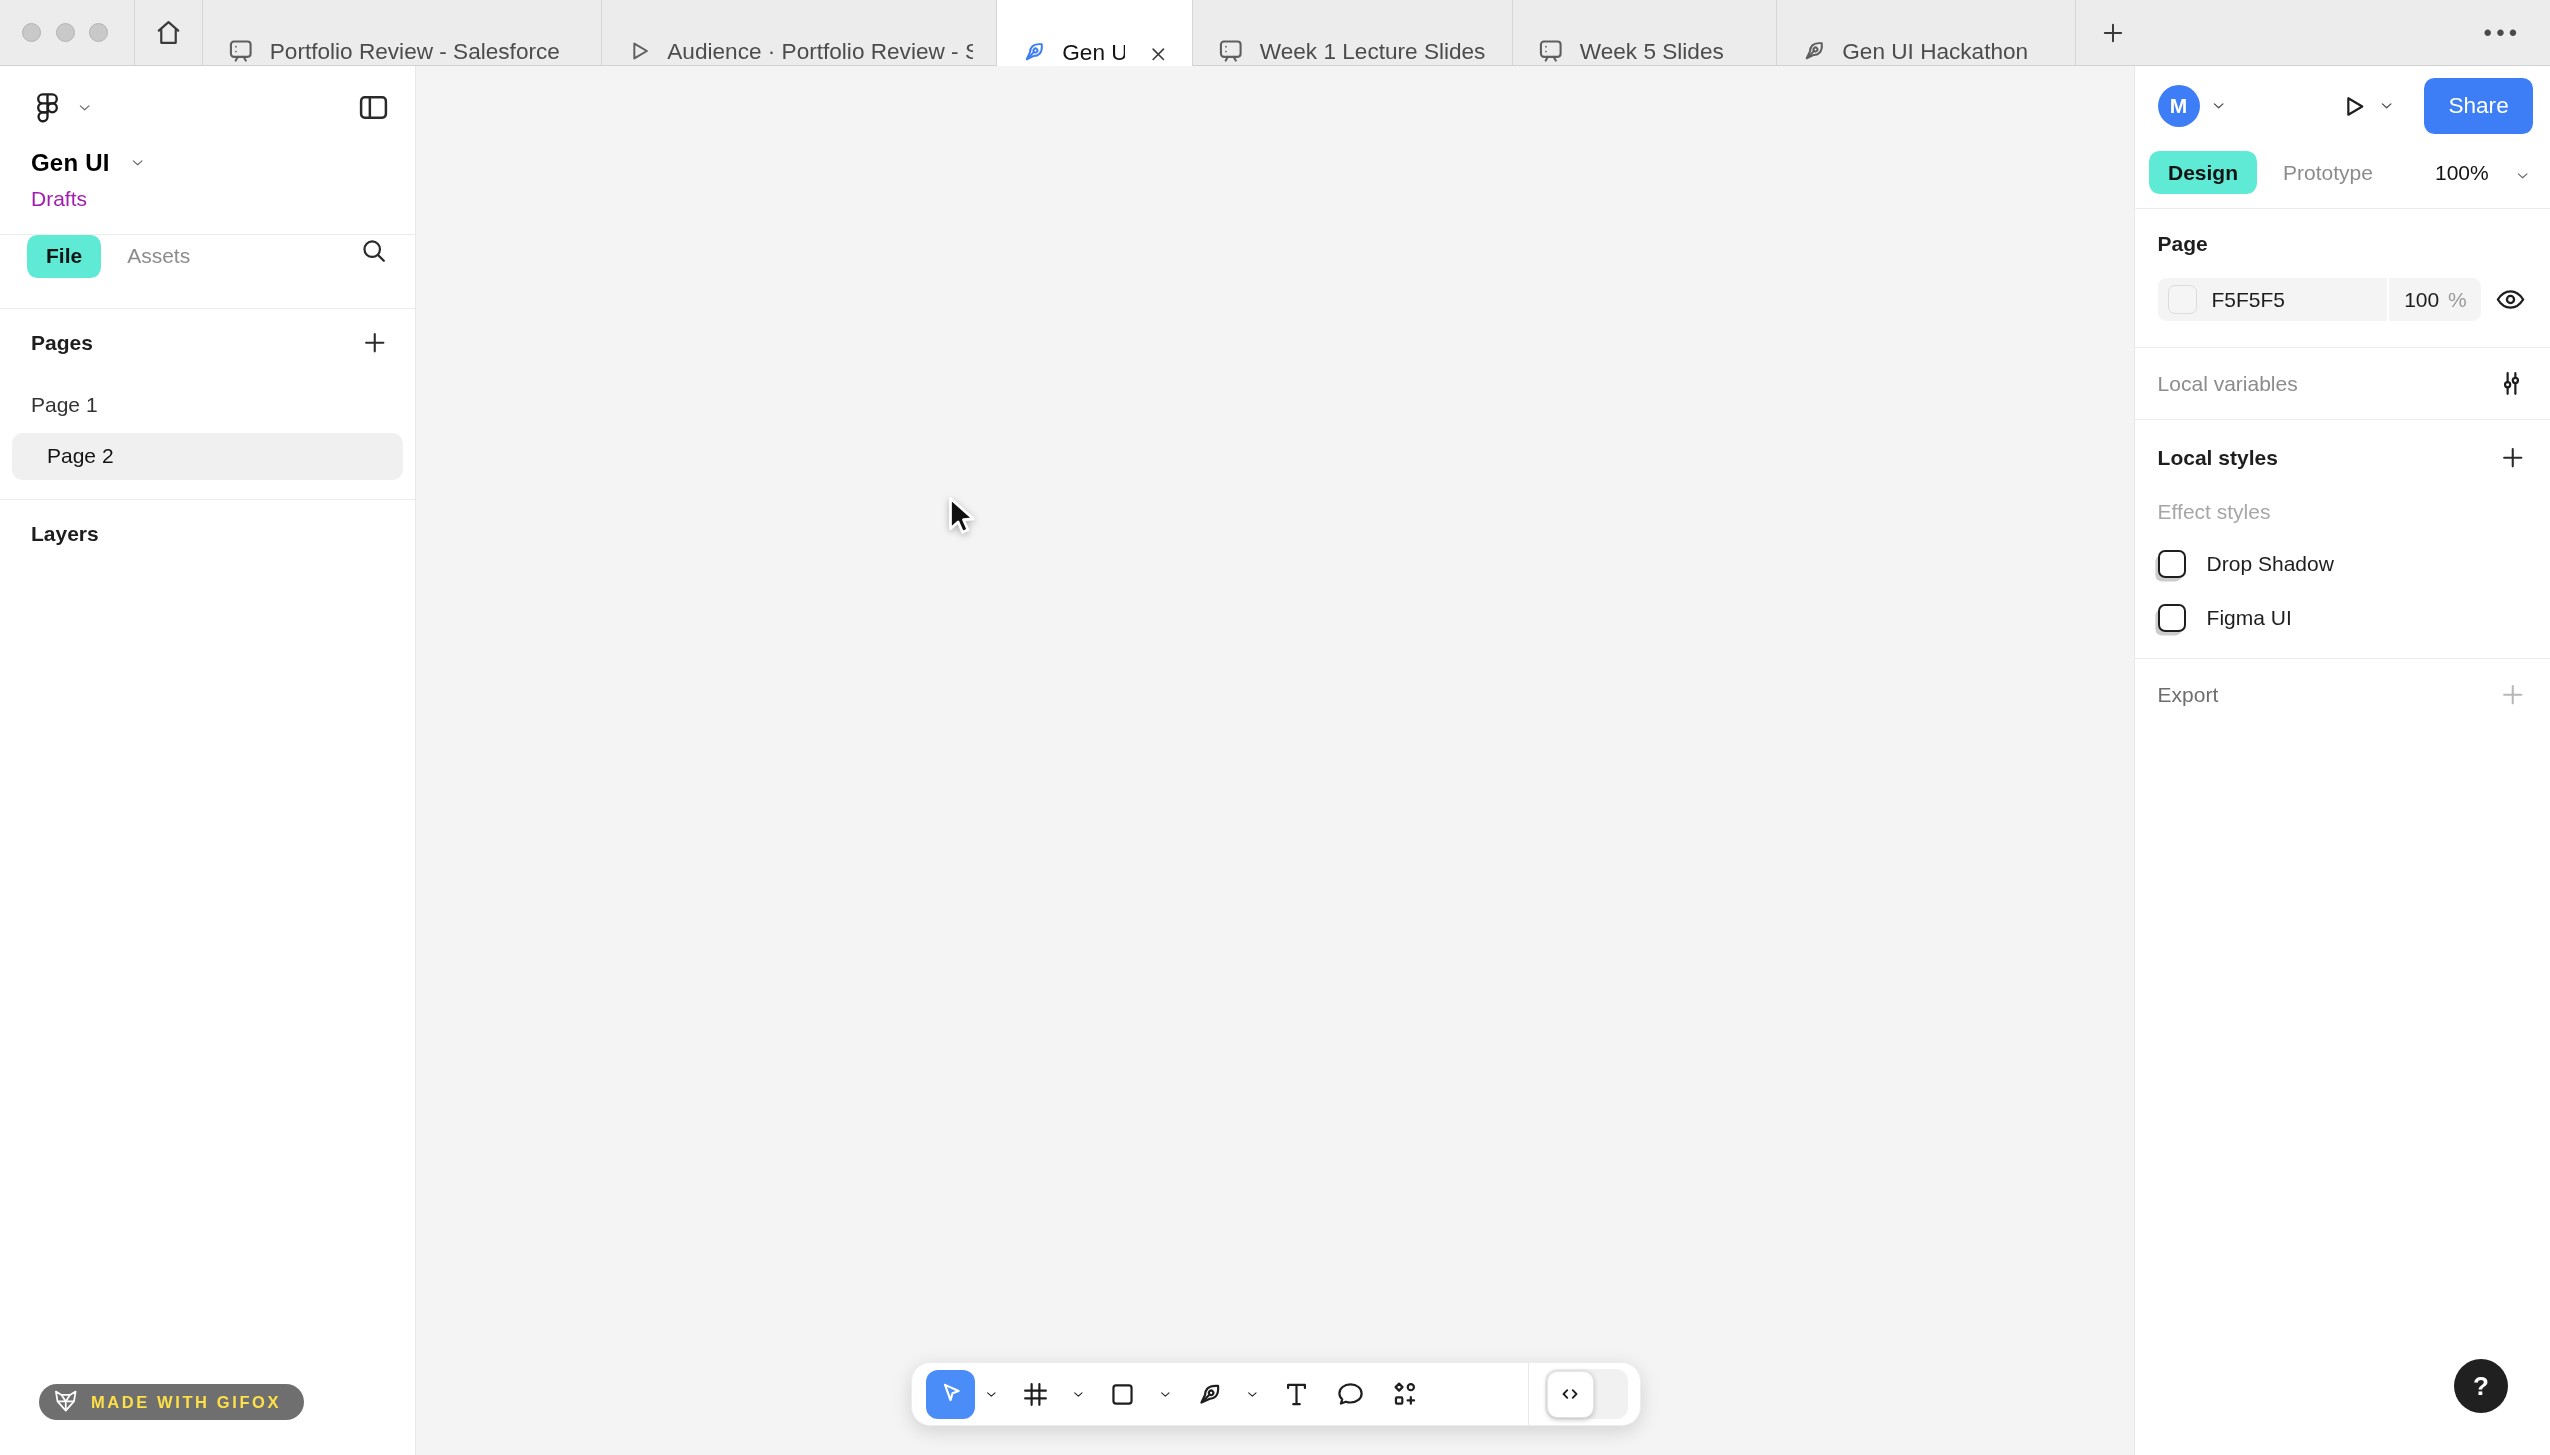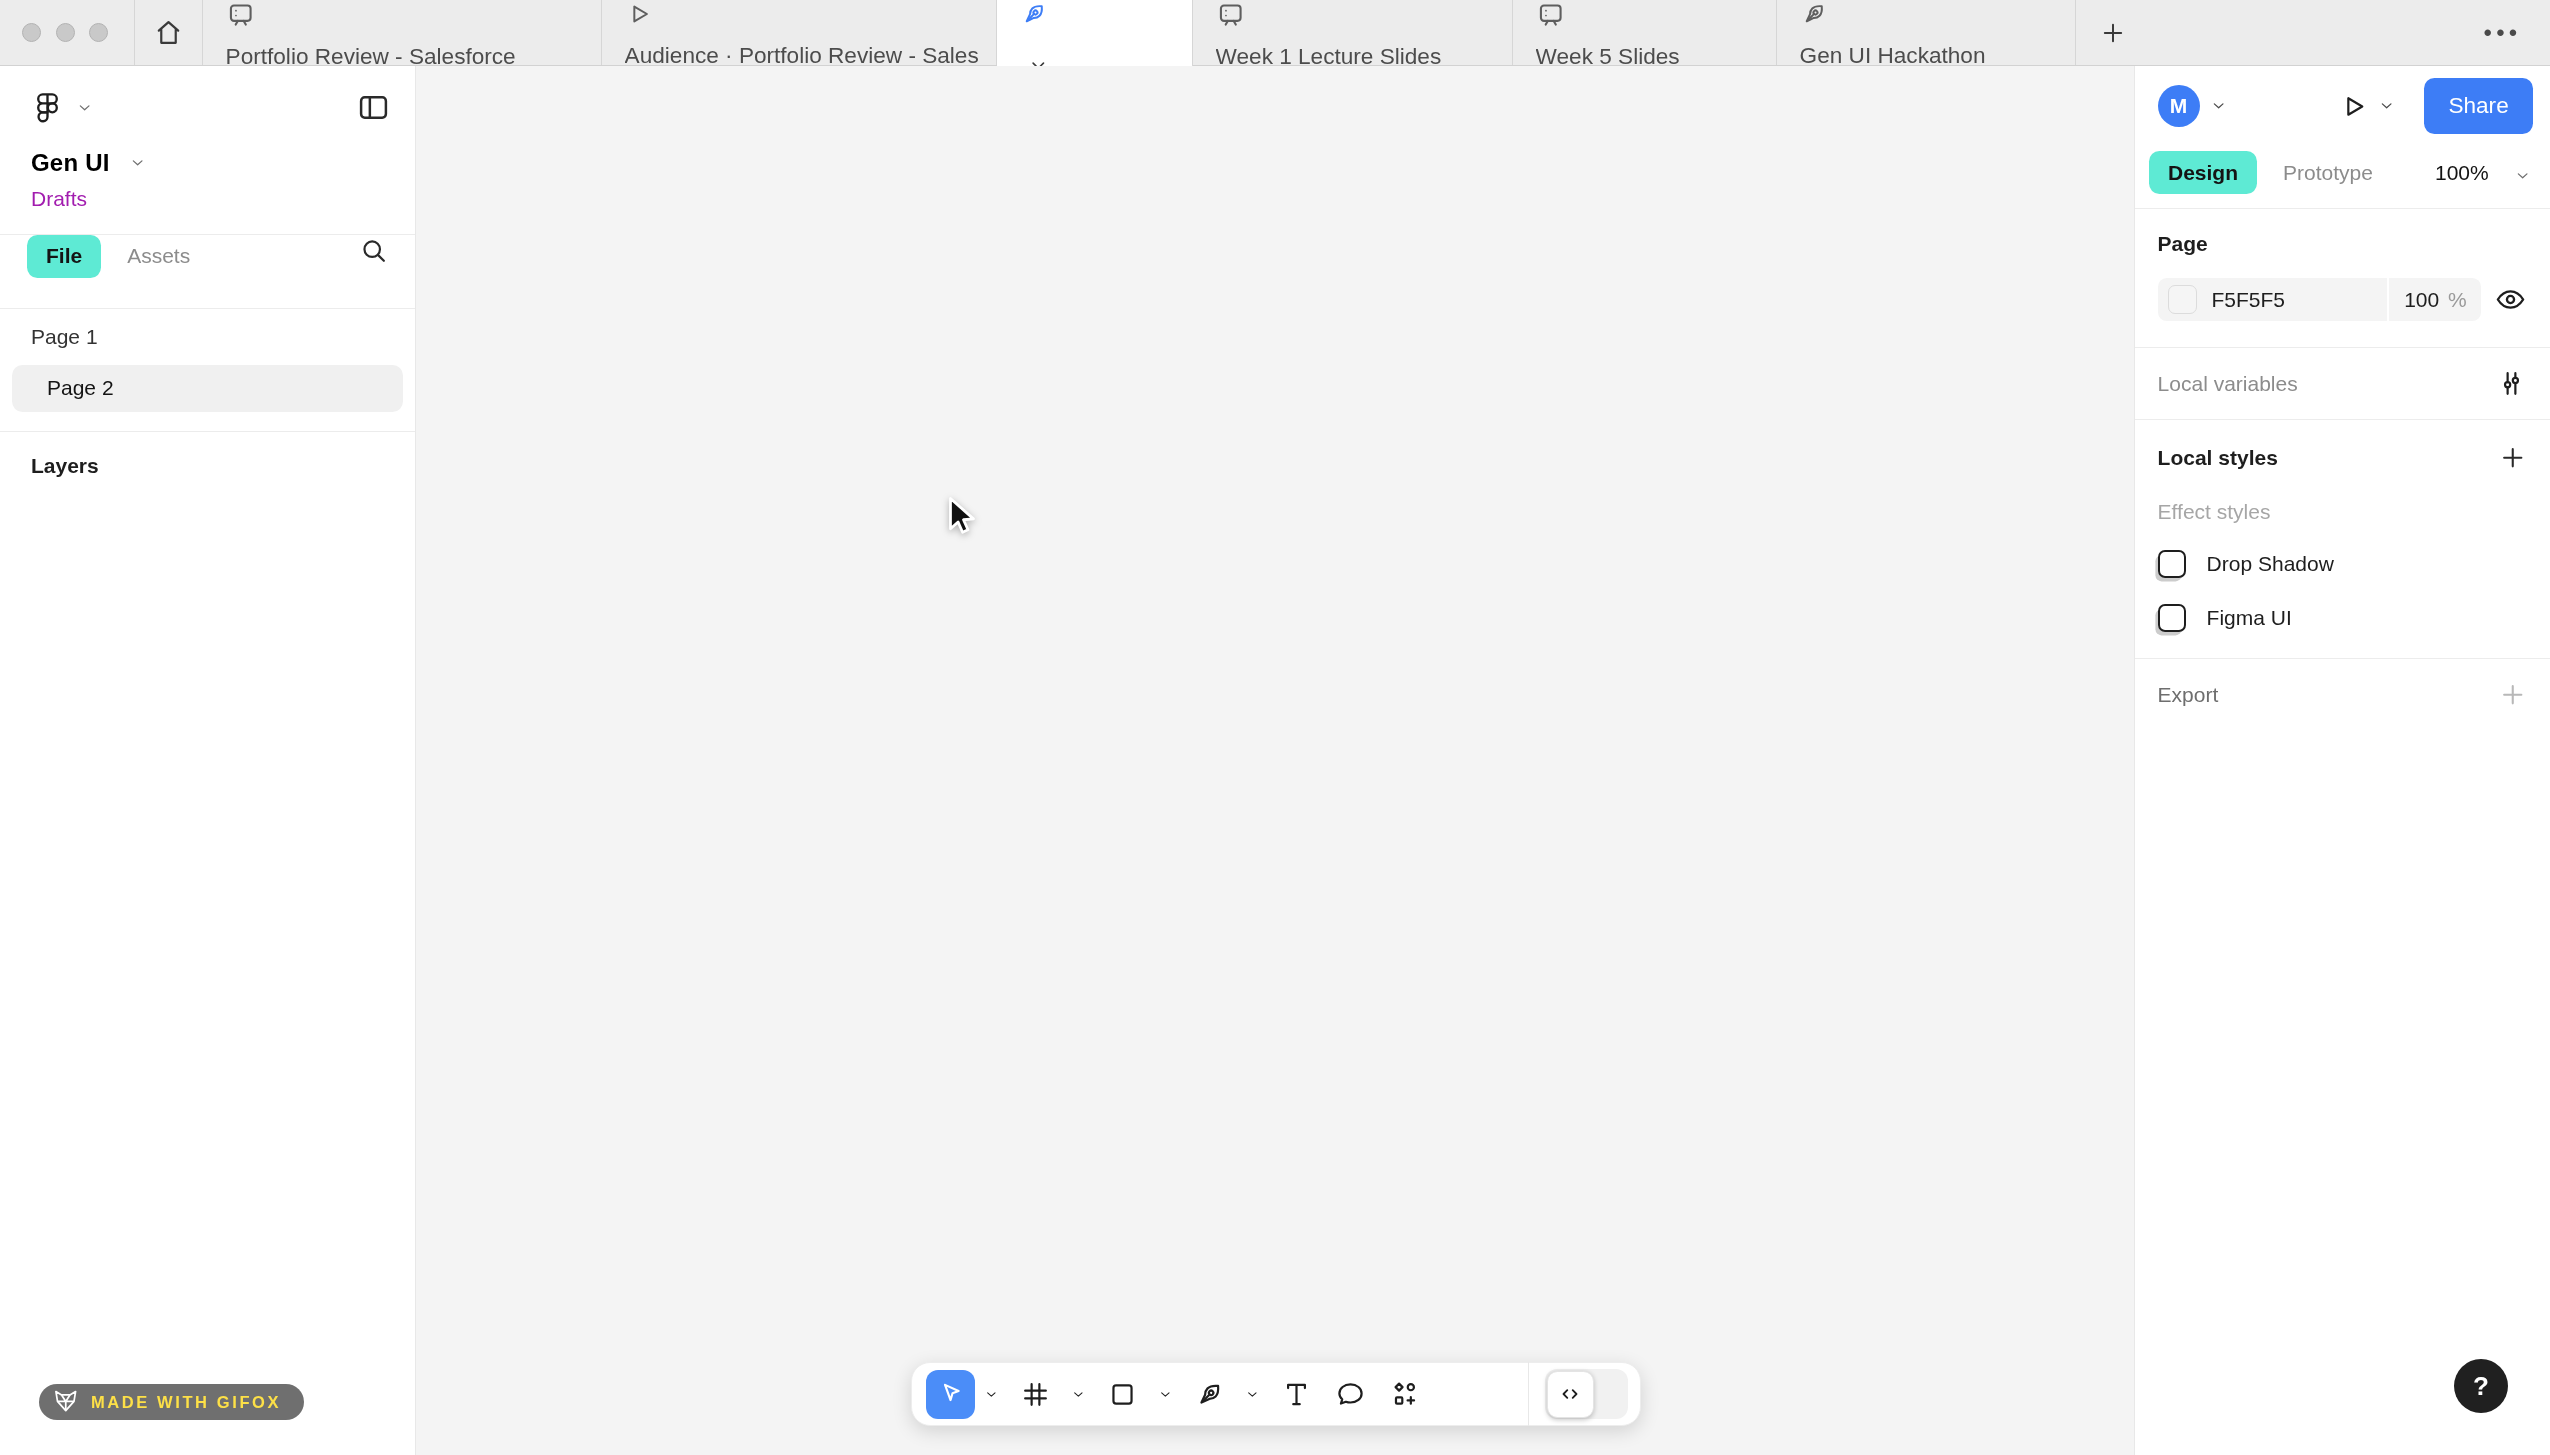--- a/index.html
+++ b/index.html
@@ -14,23 +14,23 @@
   
   .tabbar {
     position:absolute; top:0; left:0; width:2550px; height:66px;
     background:#ECECEC; border-bottom:1.7px solid #D2D2D2;
     display:flex; align-items:stretch; z-index:20;
   }
   .traffic { width:135px; display:flex; align-items:center; gap:14.7px; padding-left:22px; border-right:1.7px solid #D6D6D6; }
   .tl { width:19px; height:19px; border-radius:50%; background:#C9C9C9; border:0.9px solid #B3B3B3; }
   .homebtn { width:68px; display:flex; align-items:center; justify-content:center; border-right:1.7px solid #D6D6D6; background:none; border-top:none;border-bottom:none;border-left:none; color:#3A3A3A; cursor:default; }
   .tab {
-    display:flex; align-items:flex-start; gap:14.7px; padding:0 22.6px;
+    display:flex; align-items:flex-end; gap:14.7px; padding:0 22.6px;
     border-right:1.7px solid #D6D6D6; color:#4C4C4C; font-size:22.6px;
-    overflow:hidden; white-space:nowrap;flex-direction:column;
+    overflow:hidden; white-space:nowrap;
   }
   .tab .tlabel { overflow:hidden; text-overflow:clip; }
   .tab.active {
     background:#FFFFFF; color:#141414; font-weight:500;
     margin-bottom:-1.7px; height:66px; border-right:1.7px solid #D6D6D6;
   }
   .tab .ticon { flex:none; color:#5E5E5E; }
   .tab.active .ticon { color:#3D7DF6; }
   .closebtn { background:none; border:none; color:#3A3A3A; margin-left:7px; display:flex; }
   .newtab { width:73px; display:flex; align-items:center; justify-content:center; background:none; border:none; color:#3A3A3A; }
@@ -287,20 +287,30 @@
       <span>
           <svg class="ic" width="31" height="31" viewBox="0 0 24 24" stroke-width="1.5">
             <circle cx="11" cy="11" r="6"></circle>
             <path d="M15.6 15.6 20 20"></path>
           </svg>
         </span>
     </button>
   </div>
   <div class="divider"></div>
 
+  <div class="s-section-head">
+    <span class="s-section-title">Pages</span>
+    <button class="plusbtn">
+      <span>
+          <svg class="ic" width="29.5" height="29.5" viewBox="0 0 24 24" stroke-width="1.4">
+            <path d="M12 5v14M5 12h14"></path>
+          </svg>
+        </span>
+    </button>
+  </div>
   <div class="page-row">Page 1</div>
   <div class="page-row selected">Page 2</div>
   <div class="divider" style="margin-top:19px"></div>
   <div class="s-layers">Layers</div>
 </aside>
 
 <main class="canvas">
   <span class="pointer">
     <svg width="40" height="45" viewBox="0 0 23 26">
         <path d="M6 2v17.5l4.4-3.9 2.6 5.9 3.1-1.4-2.6-5.8 5.8-.5z" fill="#111" stroke="#fff" stroke-width="1.6" stroke-linejoin="round"></path>

